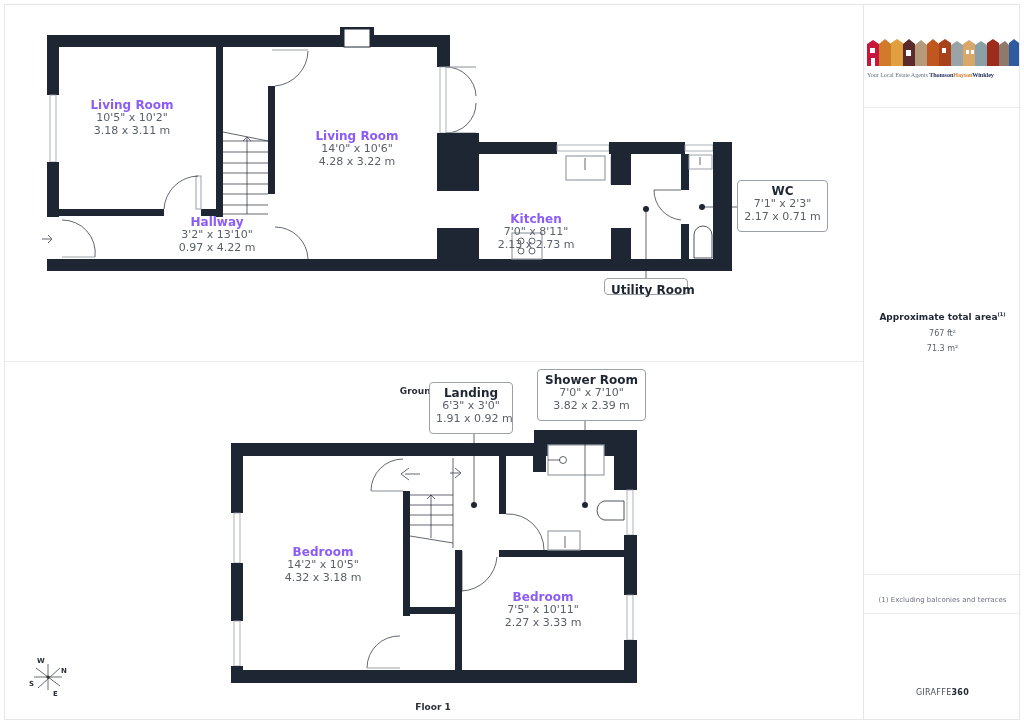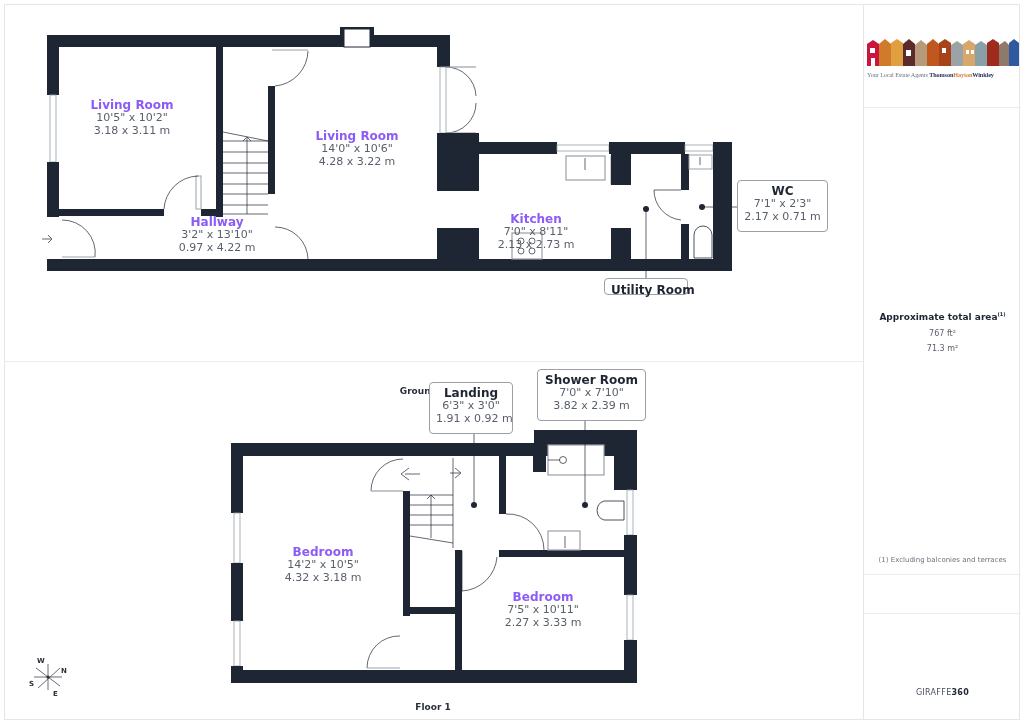--- a/index.html
+++ b/index.html
@@ -17,21 +17,21 @@
   .callout .dim { font-size: 11px; color: #5a606b; }
   .floor-title { position: absolute; font-size: 9px; font-weight: bold; color: #2a2f38; transform: translateX(-50%); white-space: nowrap; }
   .logo { position: absolute; left: 3px; top: 32px; width: 152px; }
   .logo-text { font-family: "Liberation Serif", serif; font-size: 6.2px; color: #6b7380; margin-top: 1px; white-space: nowrap; letter-spacing: -0.1px; }
   .logo-text b.t1 { color: #1e2a5a; }
   .logo-text b.t2 { color: #d0813b; }
   .logo-text b.t3 { color: #1e2a5a; }
   .area-title { position: absolute; left: 0; top: 307px; width: 157px; text-align: center; font-size: 9px; font-weight: bold; color: #1f2633; }
   .area-title sup { font-size: 5px; }
   .area-val { position: absolute; left: 0; width: 157px; text-align: center; font-size: 8px; color: #5a606b; }
-  .note1 { position: absolute; left: 0; top: 552px; width: 157px; text-align: center; font-size: 7px; color: #6b7380; }
+  .note1 { position: absolute; left: 0; top: 592px; width: 157px; text-align: center; font-size: 7px; color: #6b7380; }
   .note2 { position: absolute; left: 12px; top: 625px; width: 133px; text-align: center; font-size: 7px; color: #6b7380; line-height: 1.42; }
   .brand { position: absolute; left: 0; top: 684px; width: 157px; text-align: center; font-size: 8px; color: #4a505a; letter-spacing: 0.3px; }
   .brand b { color: #1f2633; }
   .compass { position: absolute; left: 26px; top: 656px; width: 50px; height: 44px; }
   .compass span { position: absolute; font-size: 7px; font-weight: bold; color: #2a2f38; }
 </style>
 </head>
 <body>
 
 <div class="frame"></div>

